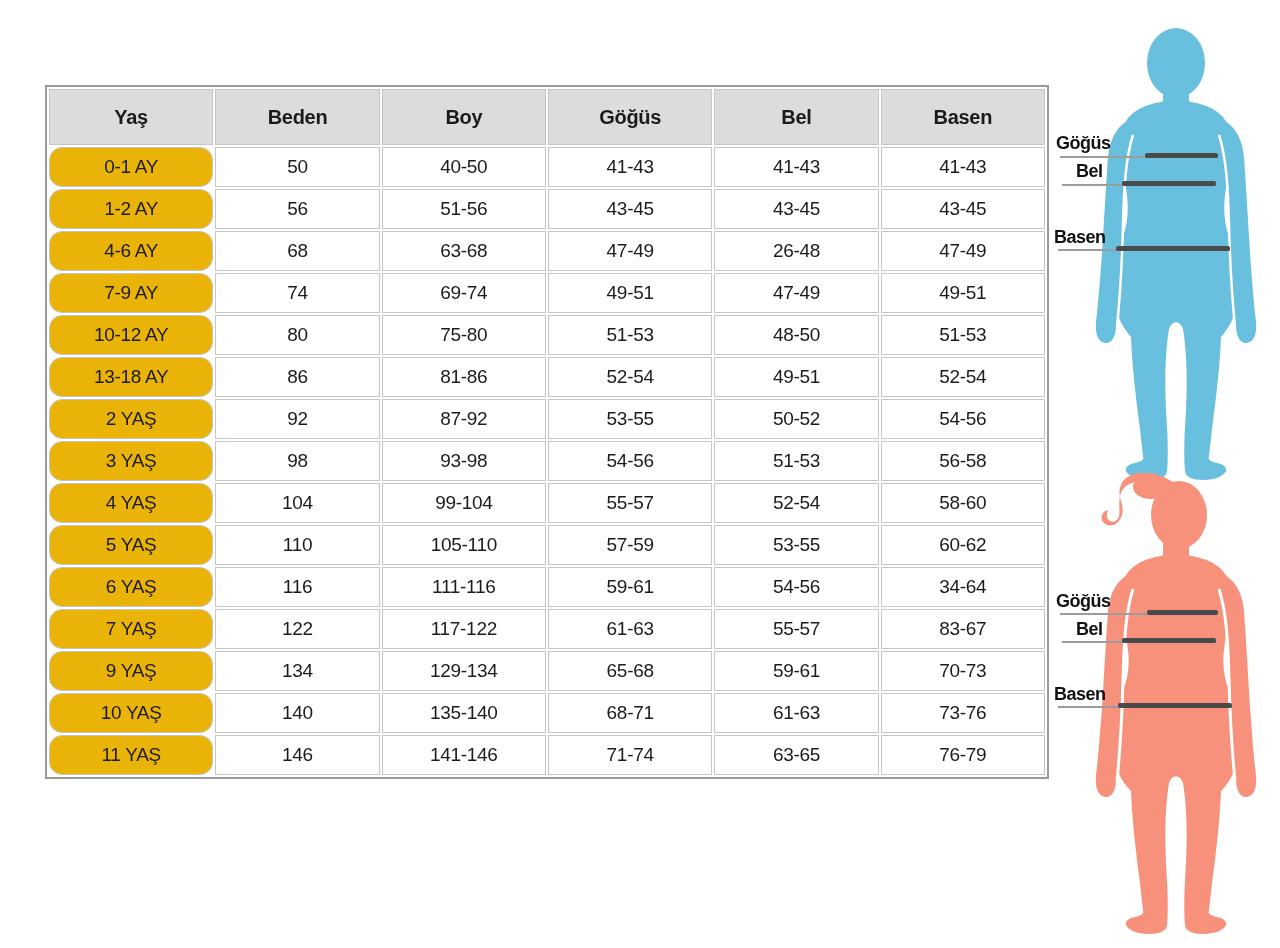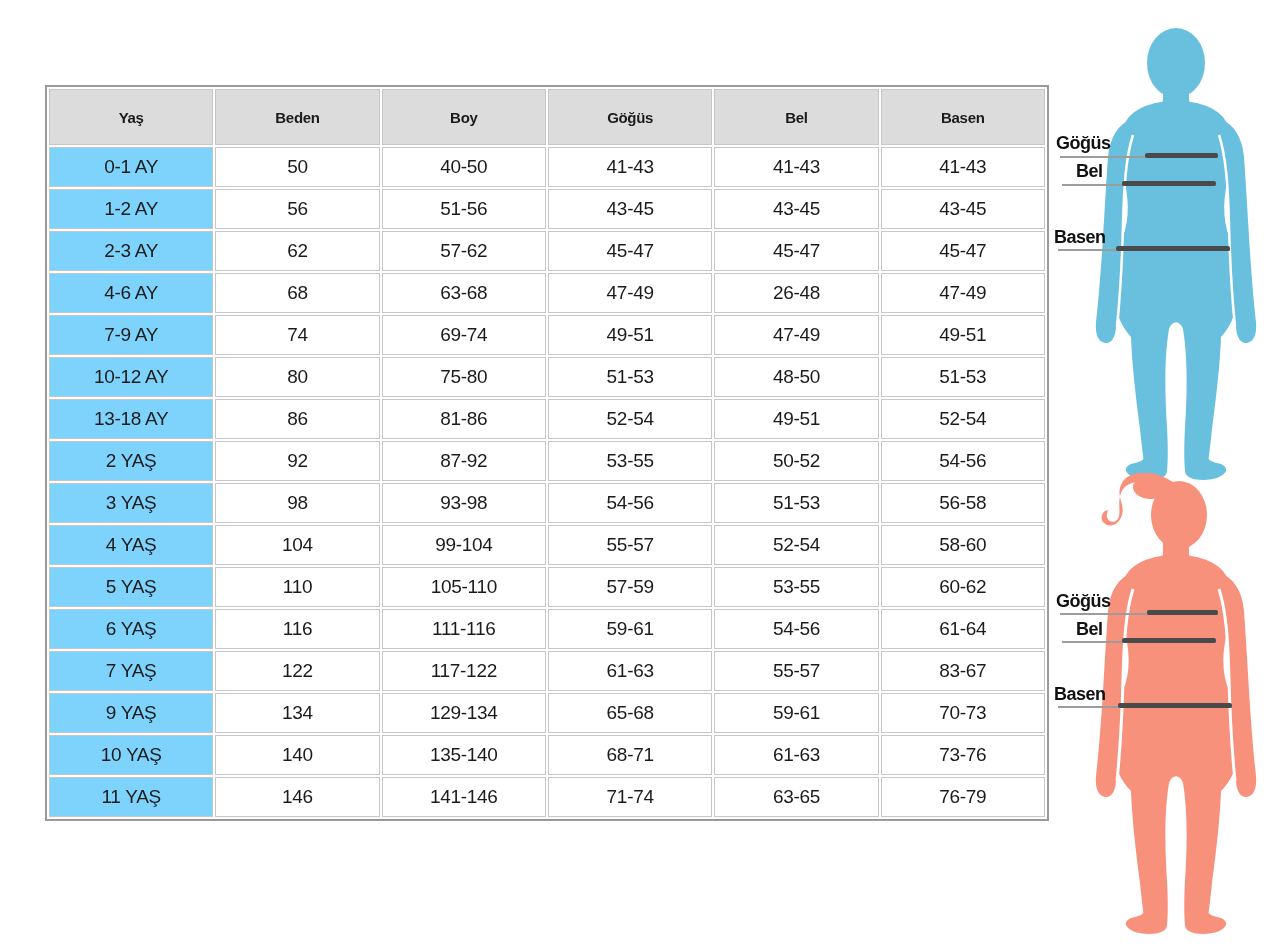--- a/index.html
+++ b/index.html
@@ -9,28 +9,28 @@
   }
   .stage{position:absolute;left:0;top:0;width:1280px;height:948px;}
 
   
   table.size-table{
     position:absolute;left:45px;top:85px;width:1004px;
     border-collapse:separate;border-spacing:2px;
     background:#ffffff;border:2px solid #9a9a9a;table-layout:fixed;
   }
   table.size-table th{
-    background:#dcdcdc;font-size:15px;font-weight:bold;height:52px;
+    background:#dcdcdc;font-size:20px;font-weight:bold;height:52px;
     border:1px solid #c6c6c6;text-align:center;letter-spacing:-0.3px;
   }
   table.size-table td{
     background:#ffffff;font-size:19px;font-weight:normal;height:38px;
     border:1px solid #c6c6c6;text-align:center;letter-spacing:-0.3px;padding:0;
   }
-  table.size-table td.rowhead{background:#7dd3fc;}
+  table.size-table td.rowhead{background:#eab308;border-radius:13px;}
 
   
   .figure{position:absolute;}
   .figure svg{display:block;}
 
   
   .mlabel{
     position:absolute;font-weight:bold;font-size:18px;letter-spacing:-0.5px;
     color:#111111;white-space:nowrap;
   }
@@ -64,28 +64,20 @@
         </tr>
         <tr>
           <td class="rowhead">1-2 AY</td>
           <td>56</td>
           <td>51-56</td>
           <td>43-45</td>
           <td>43-45</td>
           <td>43-45</td>
         </tr>
         <tr>
-          <td class="rowhead">2-3 AY</td>
-          <td>62</td>
-          <td>57-62</td>
-          <td>45-47</td>
-          <td>45-47</td>
-          <td>45-47</td>
-        </tr>
-        <tr>
           <td class="rowhead">4-6 AY</td>
           <td>68</td>
           <td>63-68</td>
           <td>47-49</td>
           <td>26-48</td>
           <td>47-49</td>
         </tr>
         <tr>
           <td class="rowhead">7-9 AY</td>
           <td>74</td>
@@ -141,21 +133,21 @@
           <td>57-59</td>
           <td>53-55</td>
           <td>60-62</td>
         </tr>
         <tr>
           <td class="rowhead">6 YAŞ</td>
           <td>116</td>
           <td>111-116</td>
           <td>59-61</td>
           <td>54-56</td>
-          <td>61-64</td>
+          <td>34-64</td>
         </tr>
         <tr>
           <td class="rowhead">7 YAŞ</td>
           <td>122</td>
           <td>117-122</td>
           <td>61-63</td>
           <td>55-57</td>
           <td>83-67</td>
         </tr>
         <tr>

